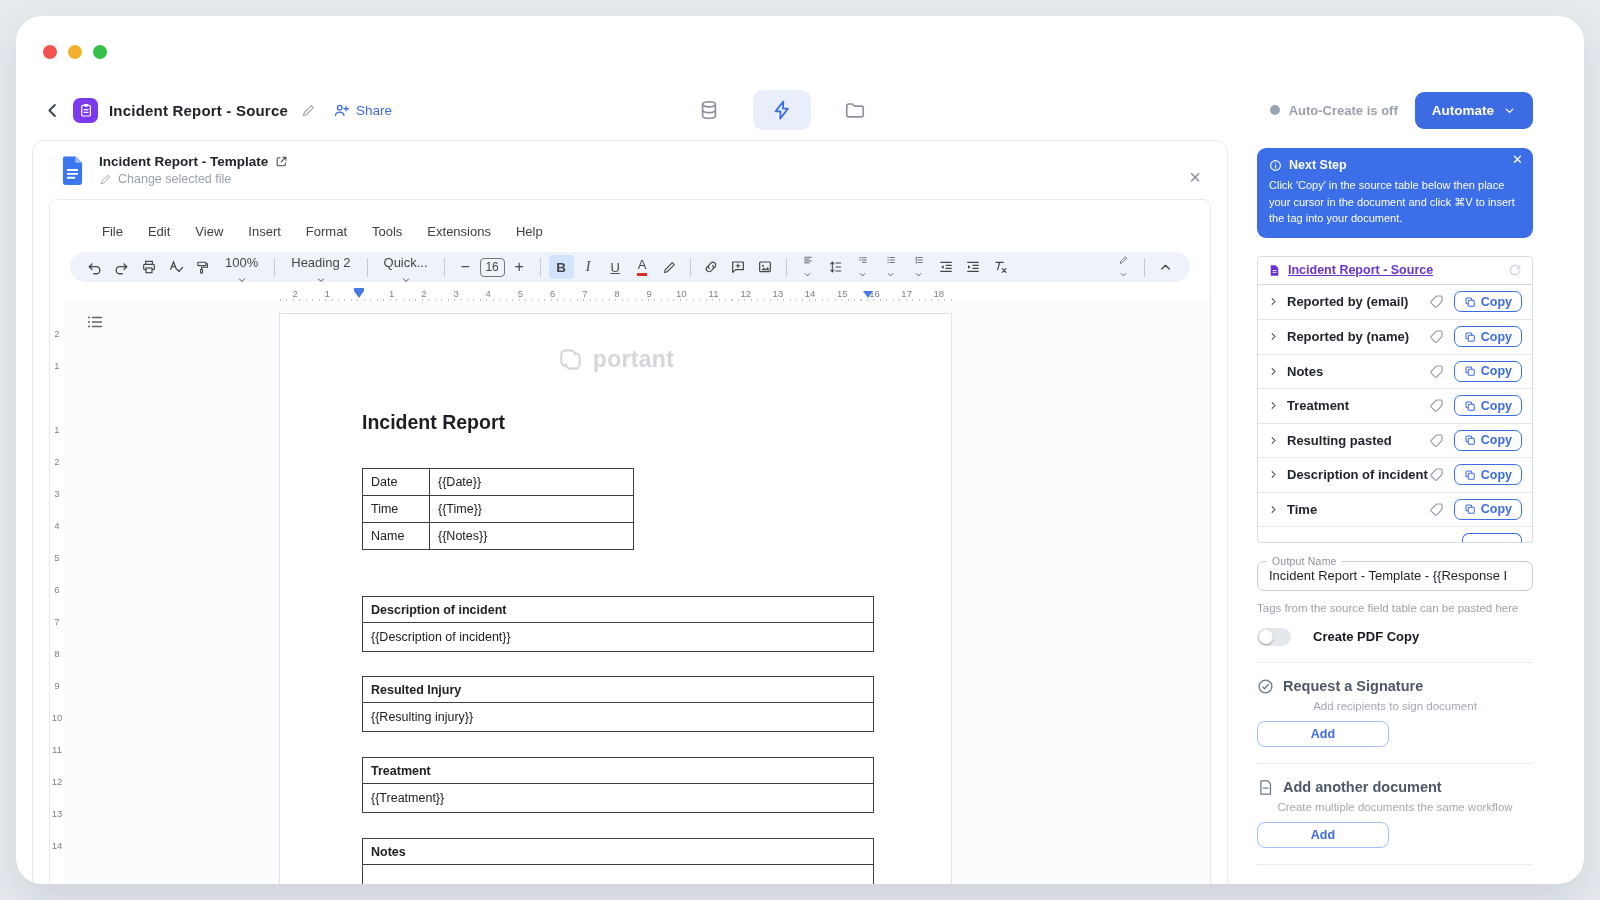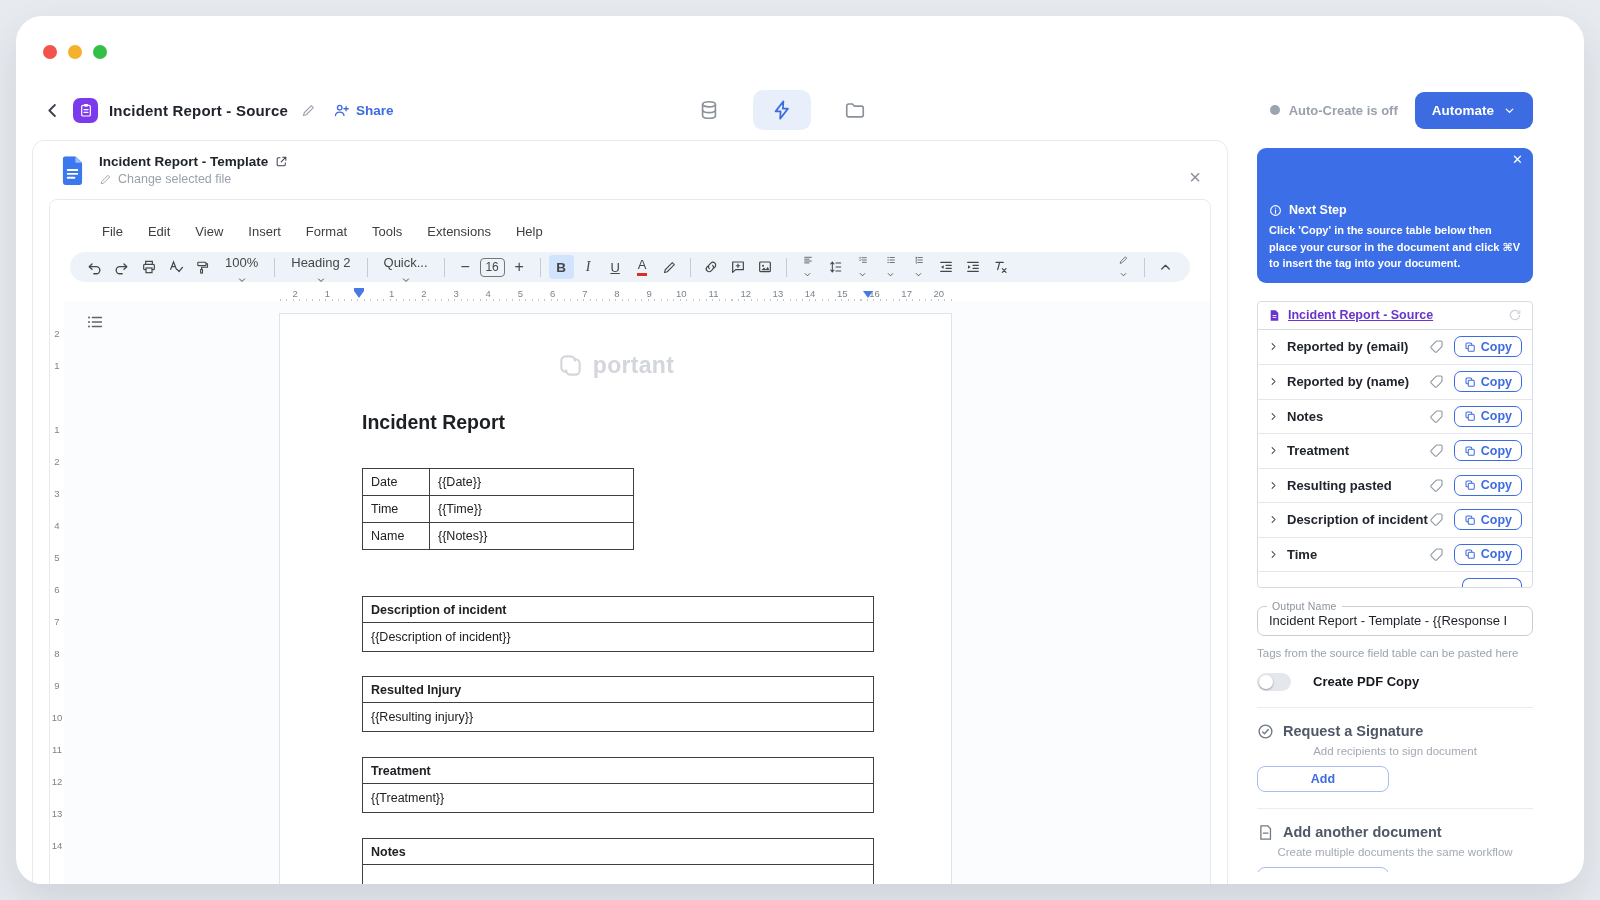--- a/index.html
+++ b/index.html
@@ -14,21 +14,21 @@
   .dot.r { background:#f2544d; } .dot.y { background:#f4b12e; } .dot.g { background:#33c048; }
 
   
   .nav-left { position:absolute; left:27px; top:74px; height:40px; display:flex; align-items:center; gap:11px; }
   .back { color:#3c4450; display:flex; }
   .app-badge { width:25px; height:25px; border-radius:7px; background:#7c3aed; color:#fff;
                display:flex; align-items:center; justify-content:center; }
   .nav-title { font-size:15px; font-weight:bold; color:#20242c; letter-spacing:.2px; }
   .nav-pencil { color:#9aa1ac; display:flex; margin-left:2px; }
   .share-wrap { display:flex; align-items:center; gap:6px; color:#3d6be1; margin-left:6px; cursor:pointer; }
-  .share-wrap span { font-size:13.5px; font-weight:bold; }
+  .share-wrap span { font-size:13.5px; font-weight:normal; }
   .nav-center { position:absolute; left:679px; top:74px; height:40px; display:flex; align-items:center; gap:30px; }
   .mode { width:28px; height:28px; display:flex; align-items:center; justify-content:center; color:#8a919c; }
   .mode.active { width:58px; height:40px; border-radius:10px; background:#e9eefb; color:#3d6be1; }
   .nav-right { position:absolute; right:51px; top:74px; height:40px; display:flex; align-items:center; gap:17px; }
   .auto-create { display:flex; align-items:center; gap:9px; color:#9aa1ac; font-size:13px; font-weight:600; }
   .auto-dot { width:10px; height:10px; border-radius:50%; background:#9aa5b1; }
   .automate-btn { height:37px; padding:0 17px; border-radius:9px; background:#3d6be1; color:#fff;
                   font-size:13.5px; font-weight:bold; display:flex; align-items:center; gap:9px; cursor:pointer; }
 
   
@@ -77,40 +77,40 @@
   .v-ruler { position:absolute; left:0; top:101px; width:14px; padding-top:16px;
              display:flex; flex-direction:column; }
   .v-ruler span { height:32px; display:flex; align-items:center; justify-content:center;
                   font-size:9.5px; color:#7d838a; }
 
   .canvas { position:absolute; left:14px; right:0; top:101px; height:820px; background:#fbfcfe; }
   .outline-btn { position:absolute; left:22px; top:12px; color:#5f6368; cursor:pointer; }
   .page { position:absolute; left:215px; top:12px; width:673px; height:980px; background:#fff;
           border:1px solid #e0e3e8; }
 
-  .brand { position:absolute; top:38px; left:0; right:0; display:flex; align-items:center;
+  .brand { position:absolute; top:32px; left:0; right:0; display:flex; align-items:center;
            justify-content:center; gap:9px; color:#d3d6da; }
   .brand-text { font-size:23px; font-weight:600; letter-spacing:.3px; }
   .doc-h1 { position:absolute; left:82px; top:97px; font-size:19.5px; font-weight:bold; color:#1d2023; }
 
   table.doct { border-collapse:collapse; }
   table.doct td { border:1.3px solid #3c4043; font-size:12.5px; color:#202124; padding:0 8px; height:27px; }
   .t-info { position:absolute; left:82px; top:154px; }
   .t-info td.c1 { width:67px; } .t-info td.c2 { width:204px; }
   .t-sec { position:absolute; left:82px; width:512px; }
   .t-sec td { width:512px; }
   .t-sec .hd td { font-weight:bold; height:26px; }
   .t-sec .vl td { height:29px; }
   .t-sec.s0 { top:282px; } .t-sec.s1 { top:362px; } .t-sec.s2 { top:443px; } .t-sec.s3 { top:524px; }
 
   
   .sidebar { position:absolute; left:1241px; top:132px; width:276px; height:724px; overflow:hidden; }
   .next { position:relative; background:#3c6ee7; border-radius:9px; color:#fff; padding:10px 12px 11px; }
-  .next-title { display:flex; align-items:center; gap:7px; font-size:12.5px; font-weight:bold;margin-top:45px; }
-  .next-body { margin-top:5px; font-size:11px; line-height:1.5; font-weight:700; }
+  .next-title { display:flex; align-items:center; gap:7px; font-size:12.5px; font-weight:bold; }
+  .next-body { margin-top:5px; font-size:11px; line-height:1.5; font-weight:400; }
   .next-close { position:absolute; top:4px; right:10px; font-size:13px; cursor:pointer; }
 
   .srcTable { margin-top:18px; border:1px solid #d7dbe2; border-radius:4px; height:287px; overflow:hidden; }
   .src-head { height:28px; display:flex; align-items:center; gap:7px; padding:0 10px; border-bottom:1px solid #d7dbe2; }
   .src-link { font-size:12.5px; font-weight:bold; color:#6a35cc; text-decoration:underline; cursor:pointer; }
   .src-refresh { margin-left:auto; color:#cdd2d9; display:flex; cursor:pointer; }
   .src-row { height:34.5px; display:flex; align-items:center; padding:0 10px; border-top:1px solid #e3e6eb; }
   .src-row:first-of-type { border-top:none; }
   .row-chev { color:#3c4043; display:flex; margin-right:8px; cursor:pointer; }
   .row-label { font-size:13px; font-weight:bold; color:#20242c; }
@@ -595,21 +595,21 @@
               <span>8</span>
               <span>9</span>
               <span>10</span>
               <span>11</span>
               <span>12</span>
               <span>13</span>
               <span>14</span>
               <span>15</span>
               <span>16</span>
               <span>17</span>
-              <span>20</span>
+              <span>18</span>
             </div>
           <div class="h-ticks"></div>
           <div class="mark-bar"></div>
           <div class="mark l"></div>
           <div class="mark r"></div>
         </div>
 
         <div class="v-ruler">
 
         <span>2</span>

